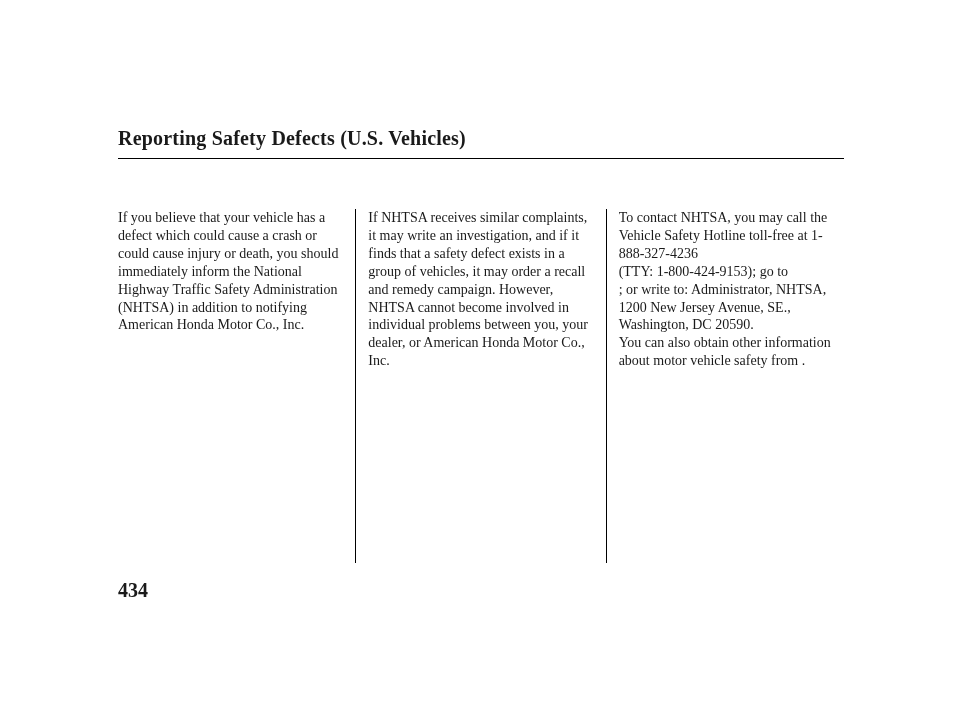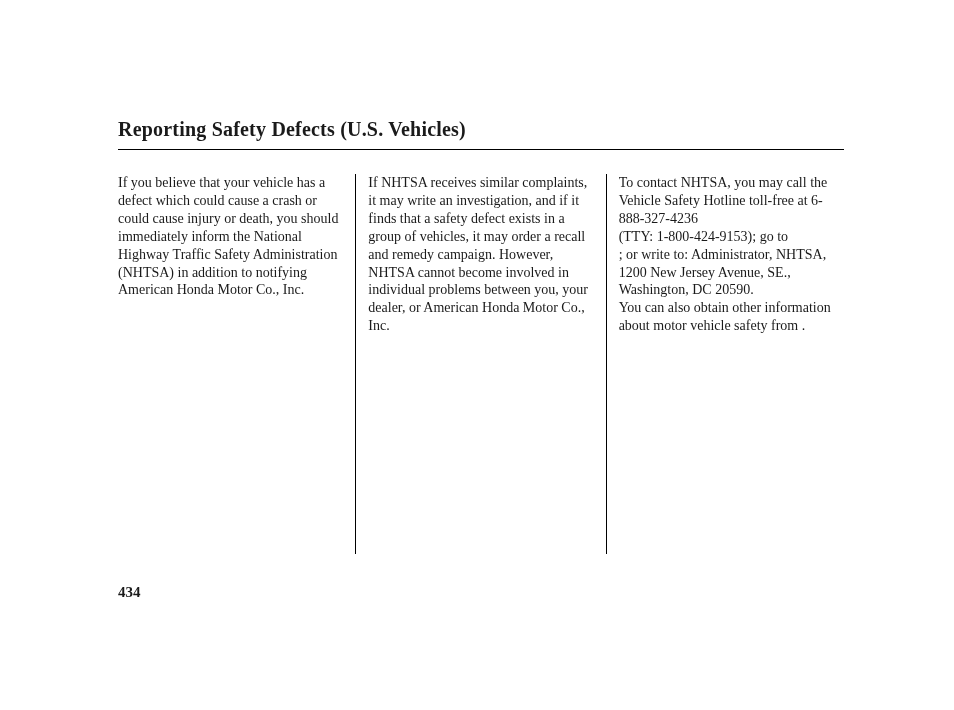--- a/index.html
+++ b/index.html
@@ -12,74 +12,75 @@
     height: 710px;
     box-sizing: border-box;
   }
   .page {
     padding: 118px 110px 0 118px;
     box-sizing: border-box;
   }
   .title {
     font-size: 20px;
     font-weight: bold;
-    margin: 0 0 8px 0;
+    margin: 9px 0 8px 0;
     letter-spacing: 0.2px;
   }
   .rule {
     border: none;
     border-top: 1.5px solid #000;
     margin: 0 0 24px 0;
   }
   .columns {
     display: flex;
     gap: 0;
     font-size: 14px;
     line-height: 1.28;
     height: 380px;
   }
   .col {
     flex: 1 1 0;
     padding: 0 12px;
     box-sizing: border-box;
+    margin-top: 26px;
   }
   .col:first-child {
     padding-left: 0;
     border-right: 1px solid #000;
   }
   .col:nth-child(2) {
     border-right: 1px solid #000;
   }
   .col:last-child {
     padding-right: 0;
   }
   .col p {
     margin: 0;
   }
   .pagenum {
     font-weight: bold;
-    font-size: 15px;
-    margin-top: 30px;
+    font-size: 20px;
+    margin-top: 16px;
     font-family: Liberation Serif, serif;
   }
 </style>
 </head>
 <body>
 
 <div class="page">
   <h1 class="title">Reporting Safety Defects (U.S. Vehicles)</h1>
   <hr class="rule">
   <div class="columns">
     <div class="col">
       <p>If you believe that your vehicle has a defect which could cause a crash or could cause injury or death, you should immediately inform the National Highway Traffic Safety Administration (NHTSA) in addition to notifying American Honda Motor Co., Inc.</p>
     </div>
     <div class="col">
       <p>If NHTSA receives similar com­plaints, it may write an investigation, and if it finds that a safety defect exists in a group of vehicles, it may order a recall and remedy campaign. However, NHTSA cannot become involved in individual problems between you, your dealer, or American Honda Motor Co., Inc.</p>
     </div>
     <div class="col">
-      <p style="white-space: pre-line;">To contact NHTSA, you may call the Vehicle Safety Hotline toll-free at 6-888-327-4236
+      <p style="white-space: pre-line;">To contact NHTSA, you may call the Vehicle Safety Hotline toll-free at 1-888-327-4236
 (TTY: 1-800-424-9153); go to
                                    ; or write to: Administrator, NHTSA, 1200 New Jersey Avenue, SE., Washington, DC 20590.
 You can also obtain other information about motor vehicle safety from                                  .</p>
     </div>
   </div>
   <div class="pagenum">434</div>
 </div>
 
 </body></html>

